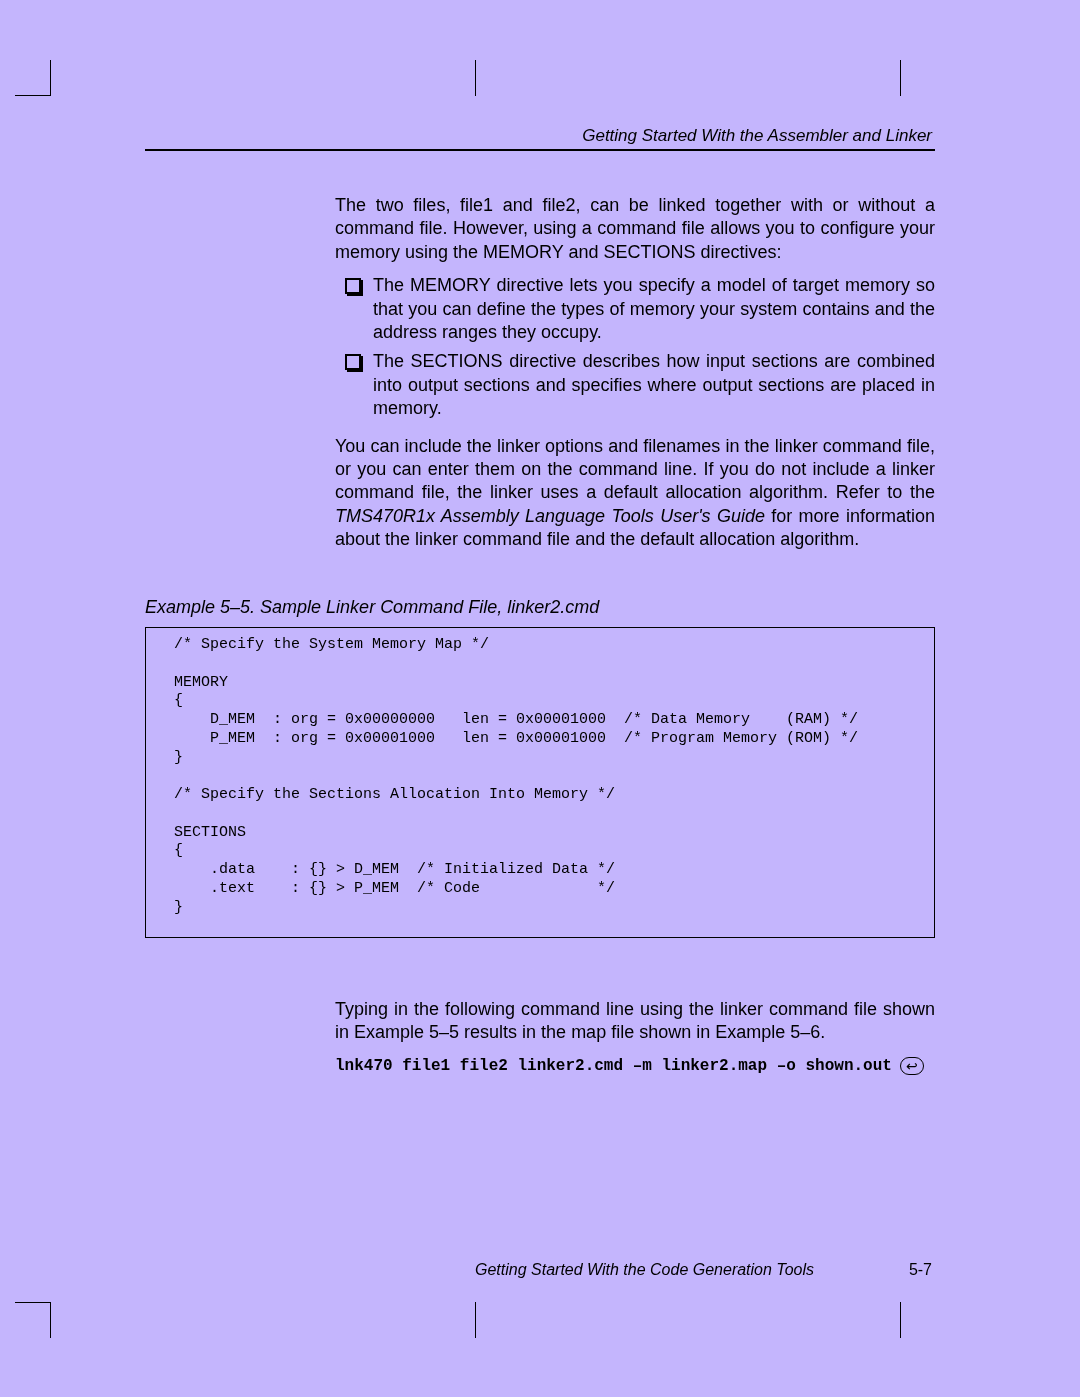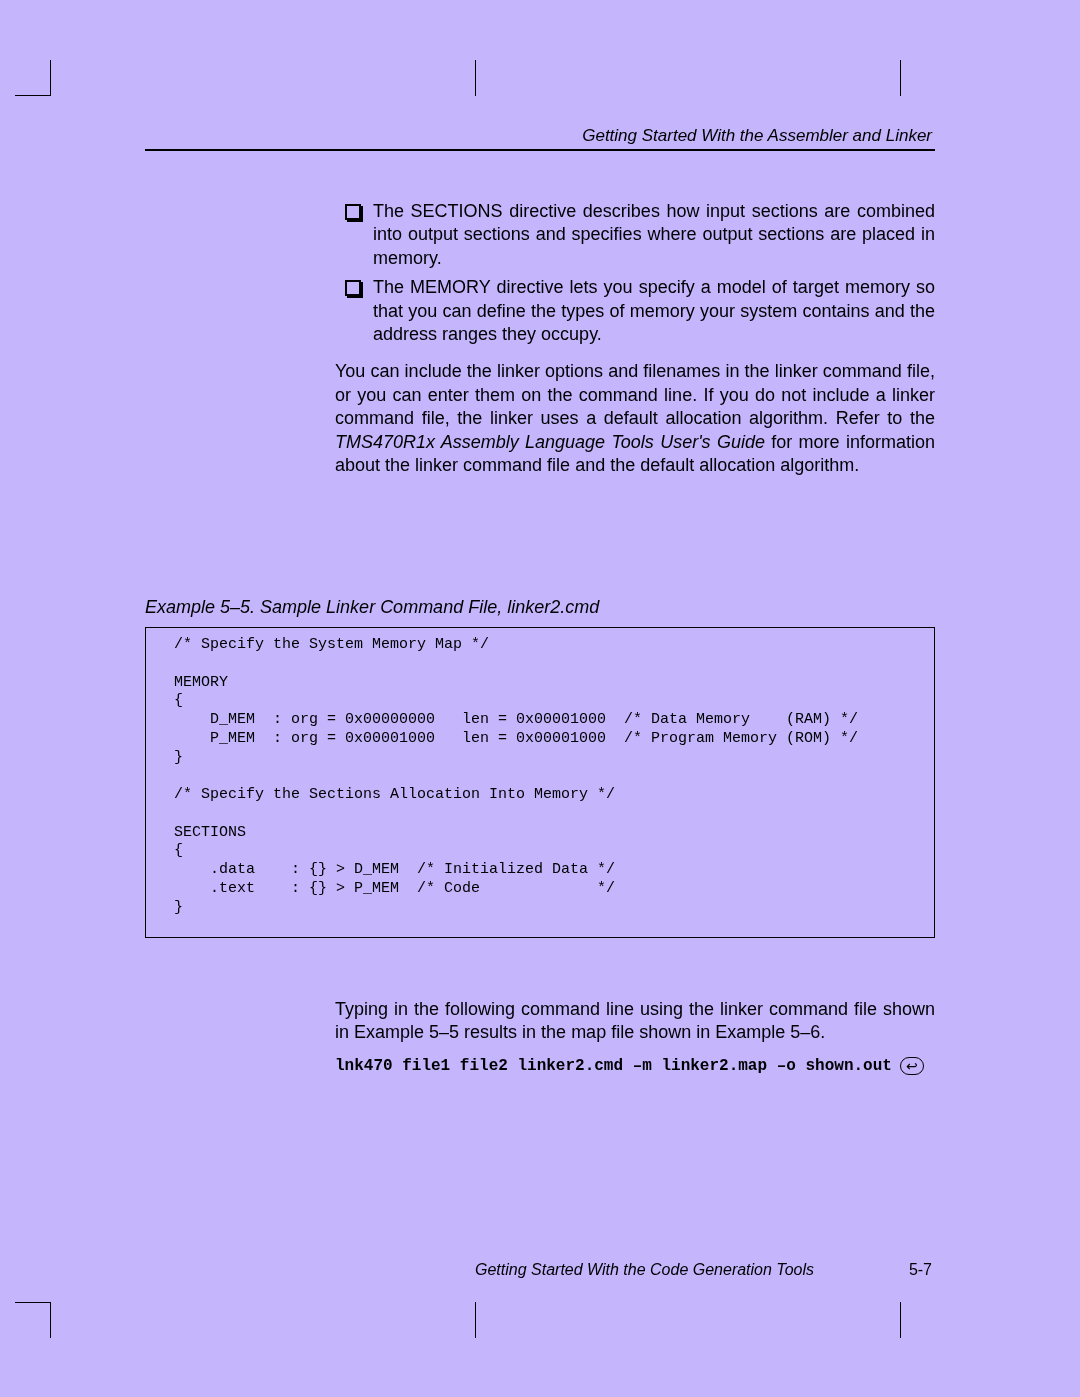--- a/index.html
+++ b/index.html
@@ -130,29 +130,30 @@
 
   <div class="crop-top-left-h"></div>
   <div class="crop-top-left-v"></div>
   <div class="crop-top-mid-v"></div>
   <div class="crop-top-right-v"></div>
 
   <div class="header-text">Getting Started With the Assembler and Linker</div>
   <div class="header-line"></div>
 
   <div class="body">
+    <p class="para">The two files, file1 and file2, can be linked together with or without a command file. However, using a command file allows you to configure your memory using the MEMORY and SECTIONS directives:</p>
 
     <div class="bullet-list">
       <div class="bullet-item">
         <span class="bullet-box"></span>
-        <span class="bullet-text">The SECTIONS directive describes how input sections are combined into output sections and specifies where output sections are placed in memory.</span>
+        <span class="bullet-text">The MEMORY directive lets you specify a model of target memory so that you can define the types of memory your system contains and the address ranges they occupy.</span>
       </div>
       <div class="bullet-item">
         <span class="bullet-box"></span>
-        <span class="bullet-text">The MEMORY directive lets you specify a model of target memory so that you can define the types of memory your system contains and the address ranges they occupy.</span>
+        <span class="bullet-text">The SECTIONS directive describes how input sections are combined into output sections and specifies where output sections are placed in memory.</span>
       </div>
     </div>
 
     <p class="para">
       <span>You can include the linker options and filenames in the linker command file, or you can enter them on the command line. If you do not include a linker command file, the linker uses a default allocation algorithm. Refer to the </span><span class="italic">TMS470R1x Assembly Language Tools User's Guide</span><span> for more information about the linker command file and the default allocation algorithm.</span>
     </p>
   </div>
 
   <div class="example-caption">Example 5–5. Sample Linker Command File, linker2.cmd</div>
   <div class="code-box">/* Specify the System Memory Map */

